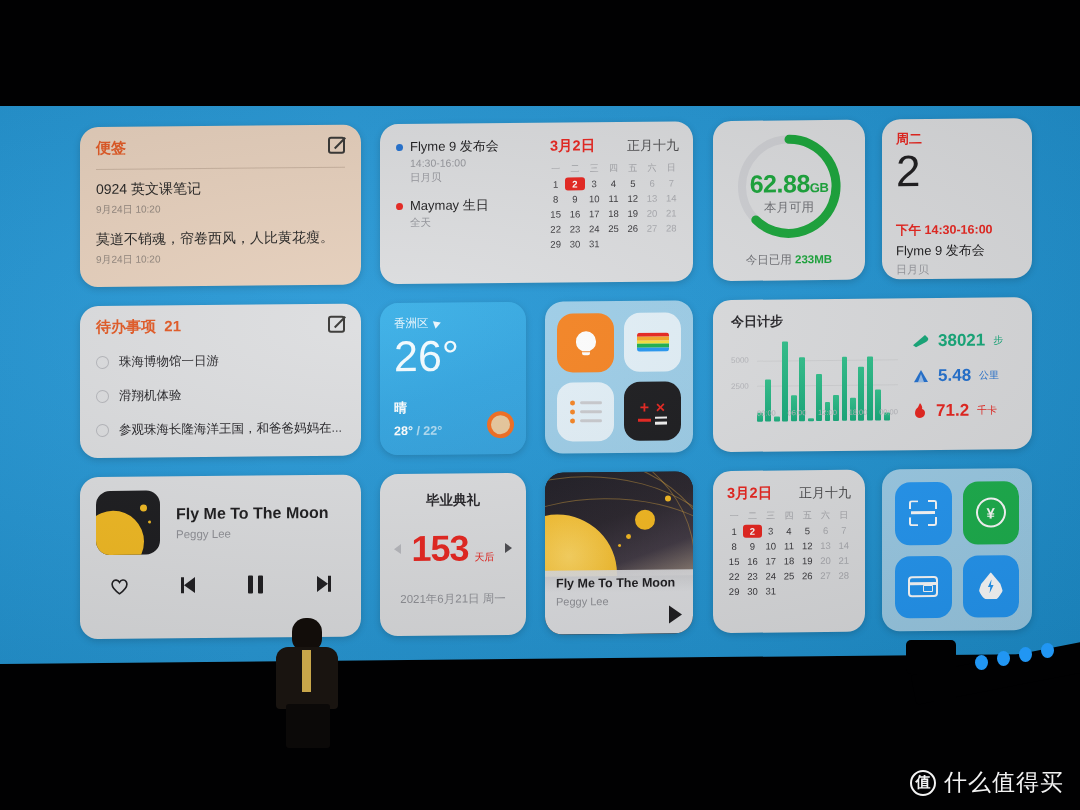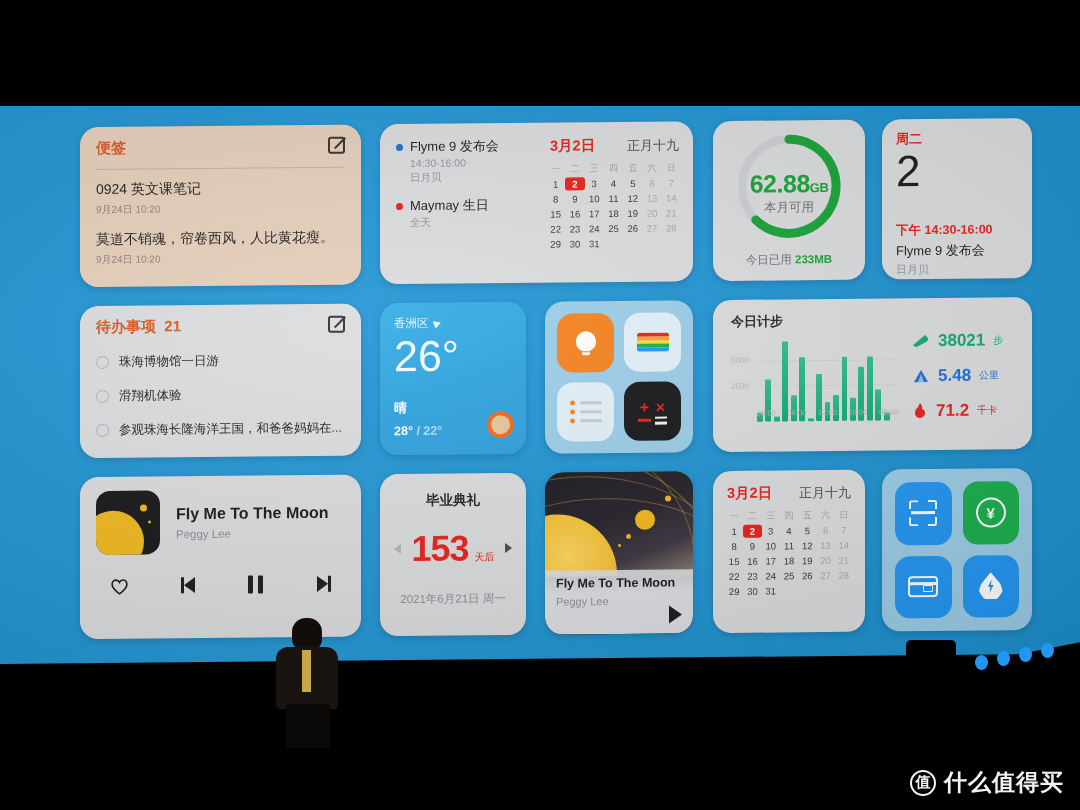--- a/index.html
+++ b/index.html
@@ -240,21 +240,21 @@
   #crane .armx { position:absolute; right: -10px; bottom: 26px; width: 178px; height: 30px; background:#010102;
       transform: rotate(-11deg); border-radius: 3px; }
   #crane .headx { position:absolute; left: 6px; bottom: 40px; width: 50px; height: 34px; background:#010102; border-radius: 5px; }
   #crane .post { position:absolute; left: 34px; bottom: -8px; width: 22px; height: 62px; background:#010102; }
   #crane .hole { position:absolute; width: 13px; height: 15px; background:#2196f3; border-radius: 50%; }
 
   
   #wm { position:absolute; right: 16px; bottom: 12px; display:flex; align-items:center; gap: 8px; }
   #wm .badge { width: 26px; height: 26px; border-radius:50%; border:2px solid #f3f3f3; color:#f3f3f3;
      display:flex; align-items:center; justify-content:center; font-size: 15px; font-weight:bold; }
-  #wm .txt { color:#f2f2f2; font-size: 23px; font-weight: bold; letter-spacing: 1px; }
+  #wm .txt { color:#f2f2f2; font-size: 23px; font-weight: normal; letter-spacing: 1px; }
 </style>
 </head>
 <body>
 
 <div id="stage">
 
   <div id="screen">
     <div id="grid">
 
       <div class="w" id="notes">

